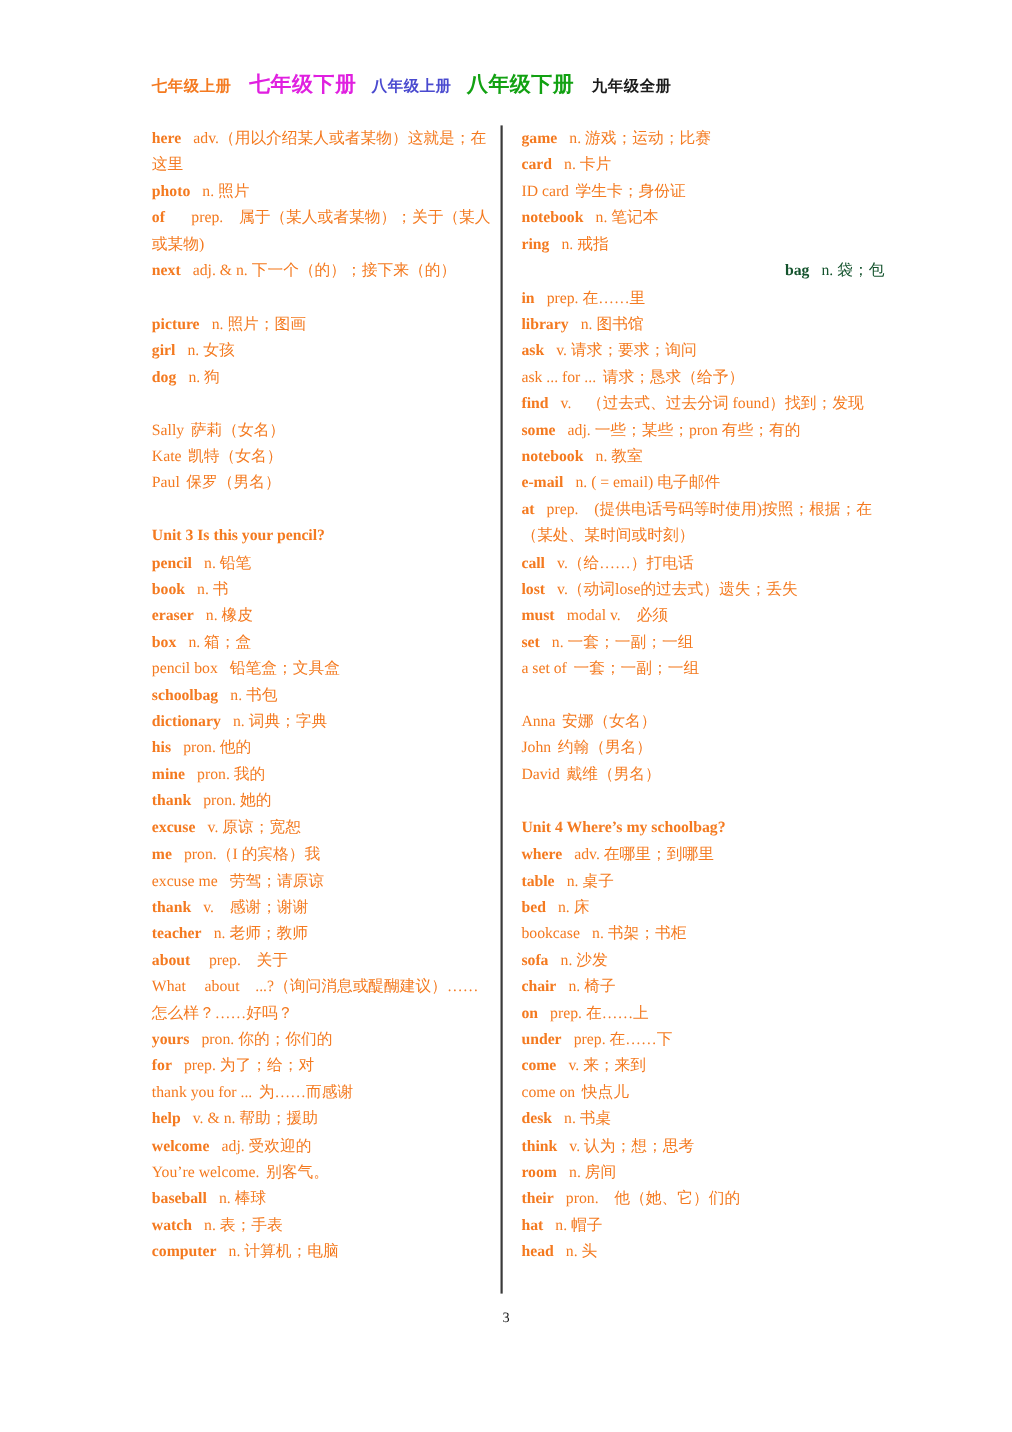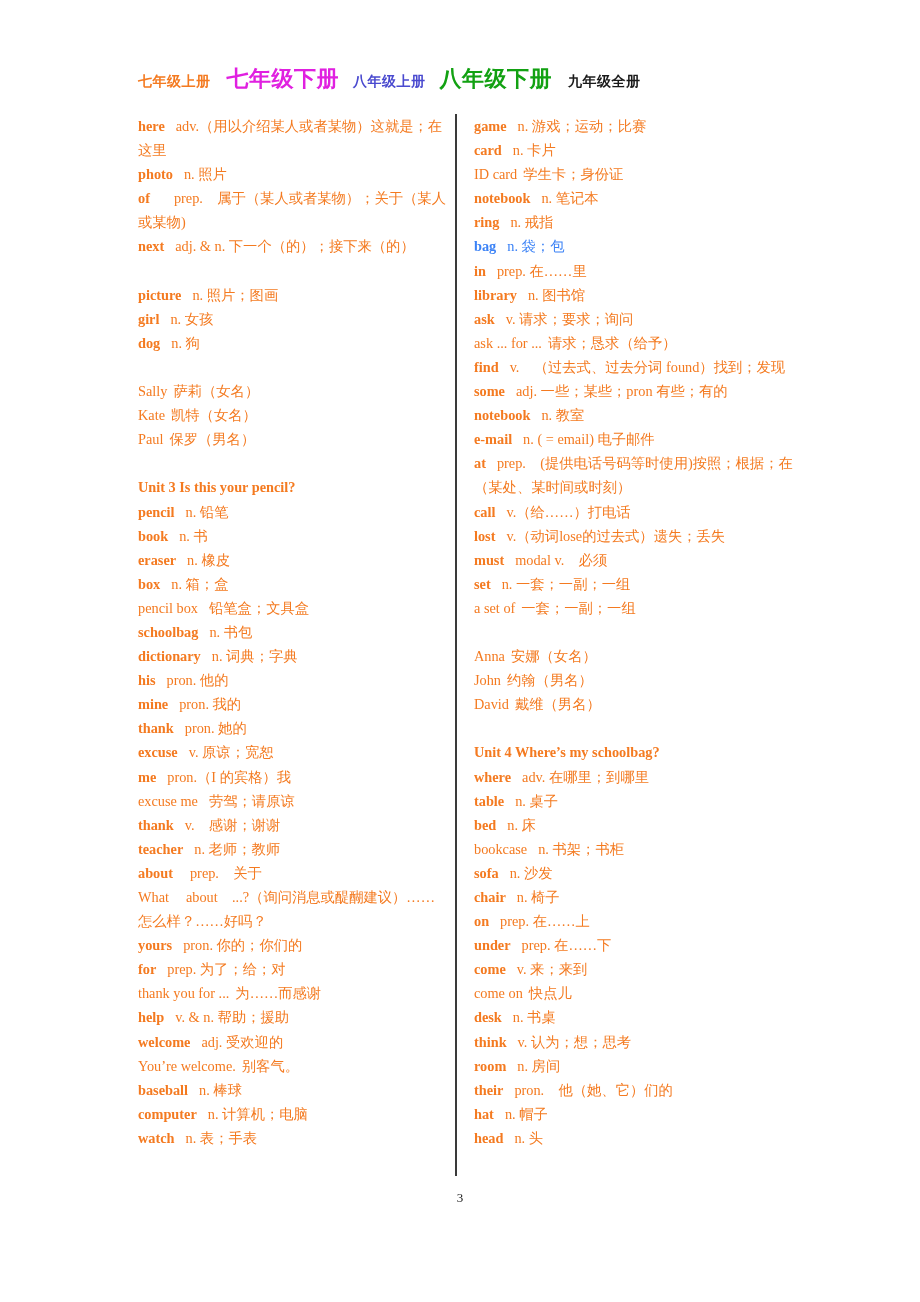--- a/index.html
+++ b/index.html
@@ -34,21 +34,21 @@
   }
   .tab {
     display: inline-block;
     vertical-align: baseline;
     font-family: "Liberation Serif", "DejaVu Serif", serif;
     font-weight: bold;
     line-height: 1;
     letter-spacing: 0.5px;
   }
   .tab.sm { font-size: 14px; }
-  .tab.lg { font-size: 22px; }
+  .tab.lg { font-size: 19px; }
   .tab-gap-a { margin-right: 16px; }
   .tab-gap-b { margin-right: 14px; }
   .tab-gap-c { margin-right: 14px; }
   .tab-gap-d { margin-right: 16px; }
 
   
   #columns {
     position: absolute;
     left: 0;
     top: 114px;
@@ -154,30 +154,30 @@
         <div class="entry" style="color: rgb(244, 122, 32);"><span class="hw">about</span><span class="gap3"></span><span class="hw-n">prep.　关于</span></div>
         <div class="entry" style="color: rgb(244, 122, 32);"><span class="hw-n">What</span><span class="gap3"></span><span class="hw-n">about　...?（询问消息或醍醐建议）……</span></div>
         <div class="entry" style="color: rgb(244, 122, 32);"><span class="hw-n">怎么样？……好吗？</span></div>
         <div class="entry" style="color: rgb(244, 122, 32);"><span class="hw">yours</span><span class="gap2"></span><span class="hw-n">pron. 你的；你们的</span></div>
         <div class="entry" style="color: rgb(244, 122, 32);"><span class="hw">for</span><span class="gap2"></span><span class="hw-n">prep. 为了；给；对</span></div>
         <div class="entry" style="color: rgb(244, 122, 32);"><span class="hw-n">thank you for ...</span><span class="gap1"></span><span class="hw-n">为……而感谢</span></div>
         <div class="entry" style="color: rgb(244, 122, 32);"><span class="hw">help</span><span class="gap2"></span><span class="hw-n">v. &amp; n. 帮助；援助</span></div>
         <div class="entry" style="color: rgb(244, 122, 32);"><span class="hw">welcome</span><span class="gap2"></span><span class="hw-n">adj. 受欢迎的</span></div>
         <div class="entry" style="color: rgb(244, 122, 32);"><span class="hw-n">You’re welcome.</span><span class="gap1"></span><span class="hw-n">别客气。</span></div>
         <div class="entry" style="color: rgb(244, 122, 32);"><span class="hw">baseball</span><span class="gap2"></span><span class="hw-n">n. 棒球</span></div>
+        <div class="entry" style="color: rgb(244, 122, 32);"><span class="hw">watch</span><span class="gap2"></span><span class="hw-n">n. 表；手表</span></div>
         <div class="entry" style="color: rgb(244, 122, 32);"><span class="hw">computer</span><span class="gap2"></span><span class="hw-n">n. 计算机；电脑</span></div>
-        <div class="entry" style="color: rgb(244, 122, 32);"><span class="hw">watch</span><span class="gap2"></span><span class="hw-n">n. 表；手表</span></div>
       </div>
     <div class="col" id="col-right">
         <div class="entry" style="color: rgb(244, 122, 32);"><span class="hw">game</span><span class="gap2"></span><span class="hw-n">n. 游戏；运动；比赛</span></div>
         <div class="entry" style="color: rgb(244, 122, 32);"><span class="hw">card</span><span class="gap2"></span><span class="hw-n">n. 卡片</span></div>
         <div class="entry" style="color: rgb(244, 122, 32);"><span class="hw-n">ID card</span><span class="gap1"></span><span class="hw-n">学生卡；身份证</span></div>
         <div class="entry" style="color: rgb(244, 122, 32);"><span class="hw">notebook</span><span class="gap2"></span><span class="hw-n">n. 笔记本</span></div>
         <div class="entry" style="color: rgb(244, 122, 32);"><span class="hw">ring</span><span class="gap2"></span><span class="hw-n">n. 戒指</span></div>
-        <div class="entry" style="color: #3b82f6;"><span class="hw">bag</span><span class="gap2"></span><span class="hw-n">n. 袋；包</span></div>
+        <div class="entry" style="color: #14532d; text-align: right;"><span class="hw">bag</span><span class="gap2"></span><span class="hw-n">n. 袋；包</span></div>
         <div class="entry" style="color: rgb(244, 122, 32);"><span class="hw">in</span><span class="gap2"></span><span class="hw-n">prep. 在……里</span></div>
         <div class="entry" style="color: rgb(244, 122, 32);"><span class="hw">library</span><span class="gap2"></span><span class="hw-n">n. 图书馆</span></div>
         <div class="entry" style="color: rgb(244, 122, 32);"><span class="hw">ask</span><span class="gap2"></span><span class="hw-n">v. 请求；要求；询问</span></div>
         <div class="entry" style="color: rgb(244, 122, 32);"><span class="hw-n">ask ... for ...</span><span class="gap1"></span><span class="hw-n">请求；恳求（给予）</span></div>
         <div class="entry" style="color: rgb(244, 122, 32);"><span class="hw">find</span><span class="gap2"></span><span class="hw-n">v.　（过去式、过去分词 found）找到；发现</span></div>
         <div class="entry" style="color: rgb(244, 122, 32);"><span class="hw">some</span><span class="gap2"></span><span class="hw-n">adj. 一些；某些；pron 有些；有的</span></div>
         <div class="entry" style="color: rgb(244, 122, 32);"><span class="hw">notebook</span><span class="gap2"></span><span class="hw-n">n. 教室</span></div>
         <div class="entry" style="color: rgb(244, 122, 32);"><span class="hw">e-mail</span><span class="gap2"></span><span class="hw-n">n. ( = email) 电子邮件</span></div>
         <div class="entry" style="color: rgb(244, 122, 32);"><span class="hw">at</span><span class="gap2"></span><span class="hw-n">prep.　(提供电话号码等时使用)按照；根据；在（某处、某时间或时刻）</span></div>
         <div class="entry" style="color: rgb(244, 122, 32);"><span class="hw">call</span><span class="gap2"></span><span class="hw-n">v.（给……）打电话</span></div>

